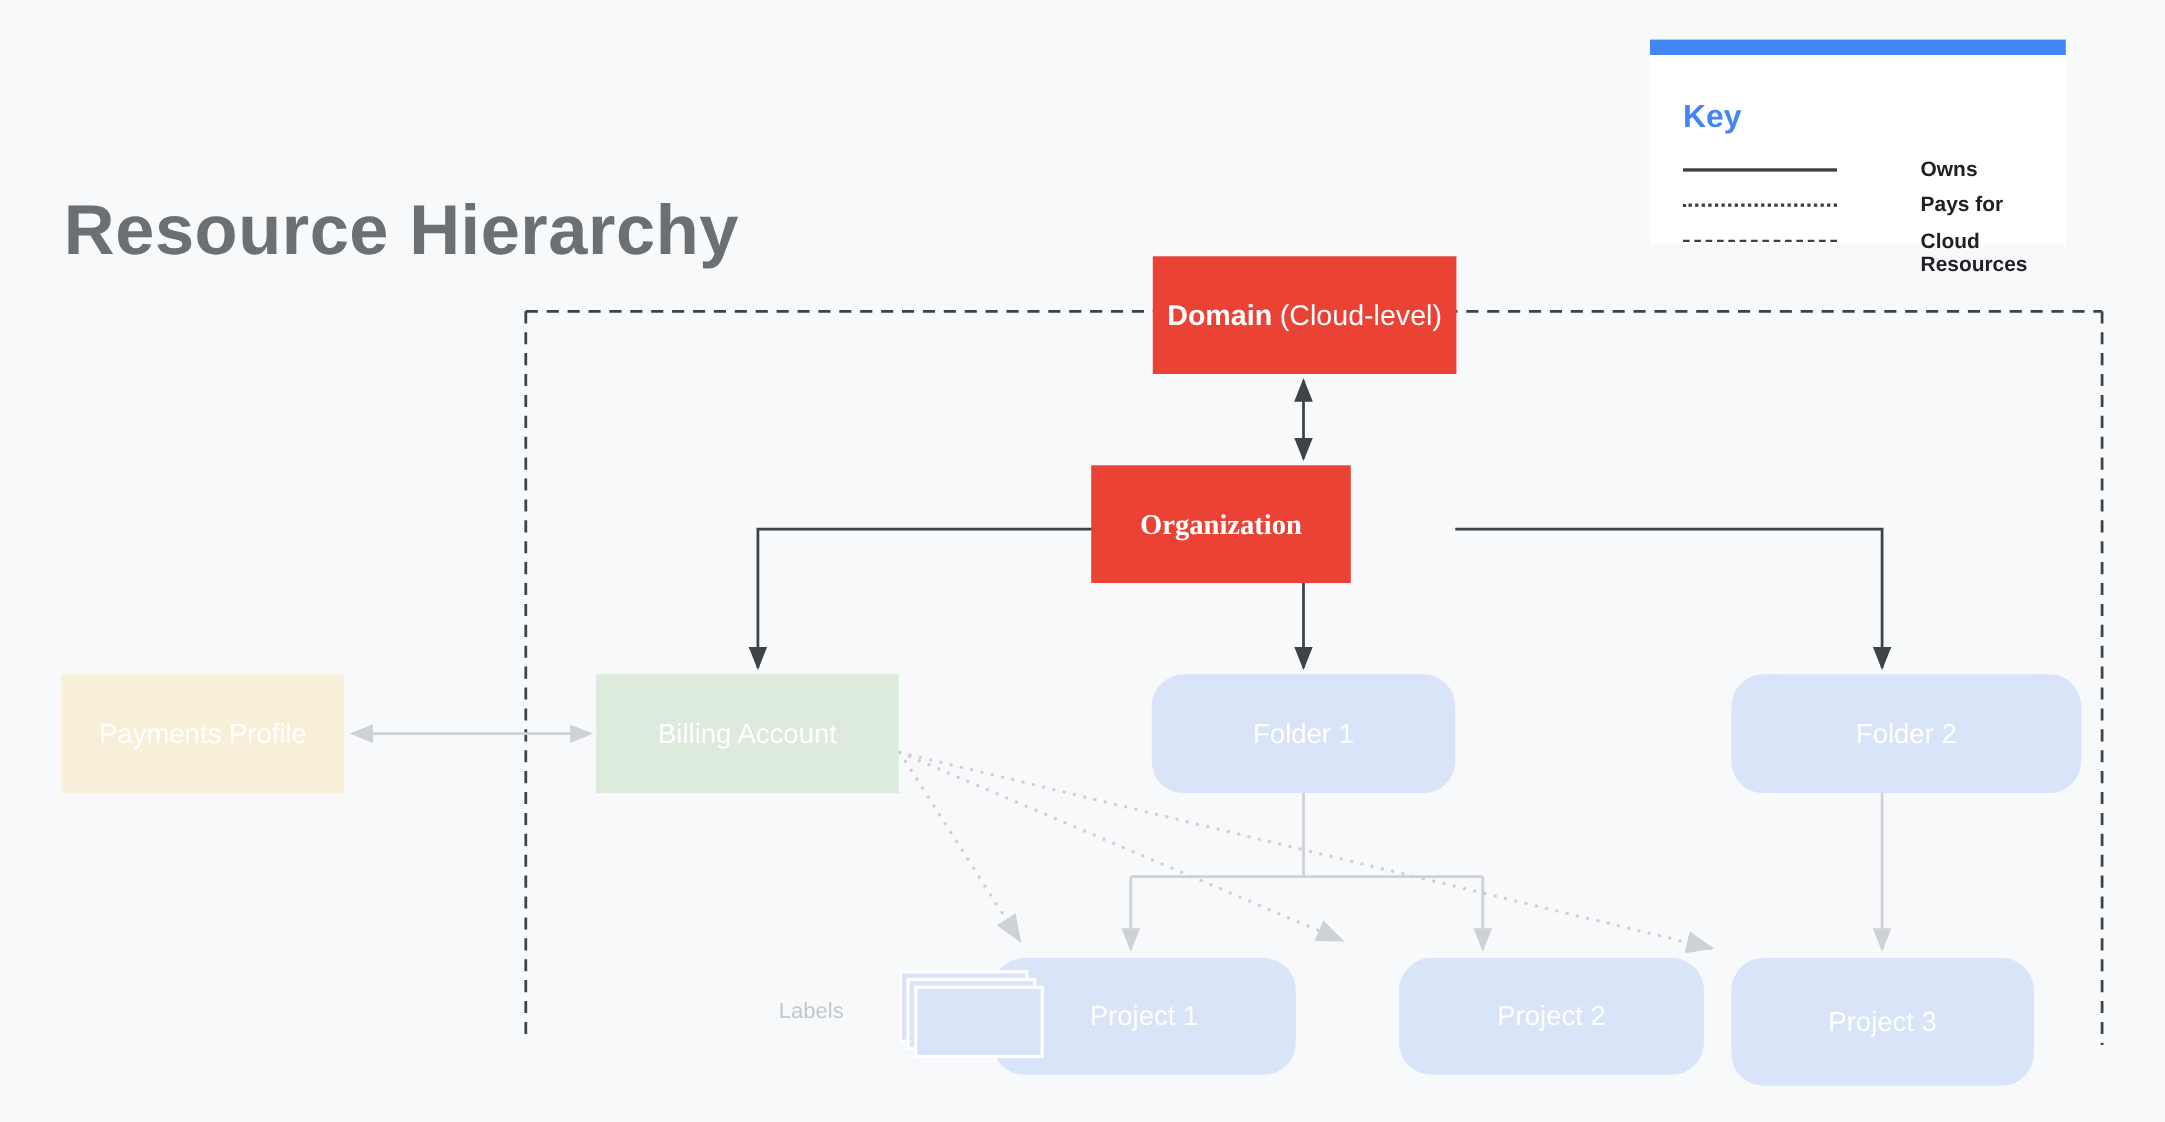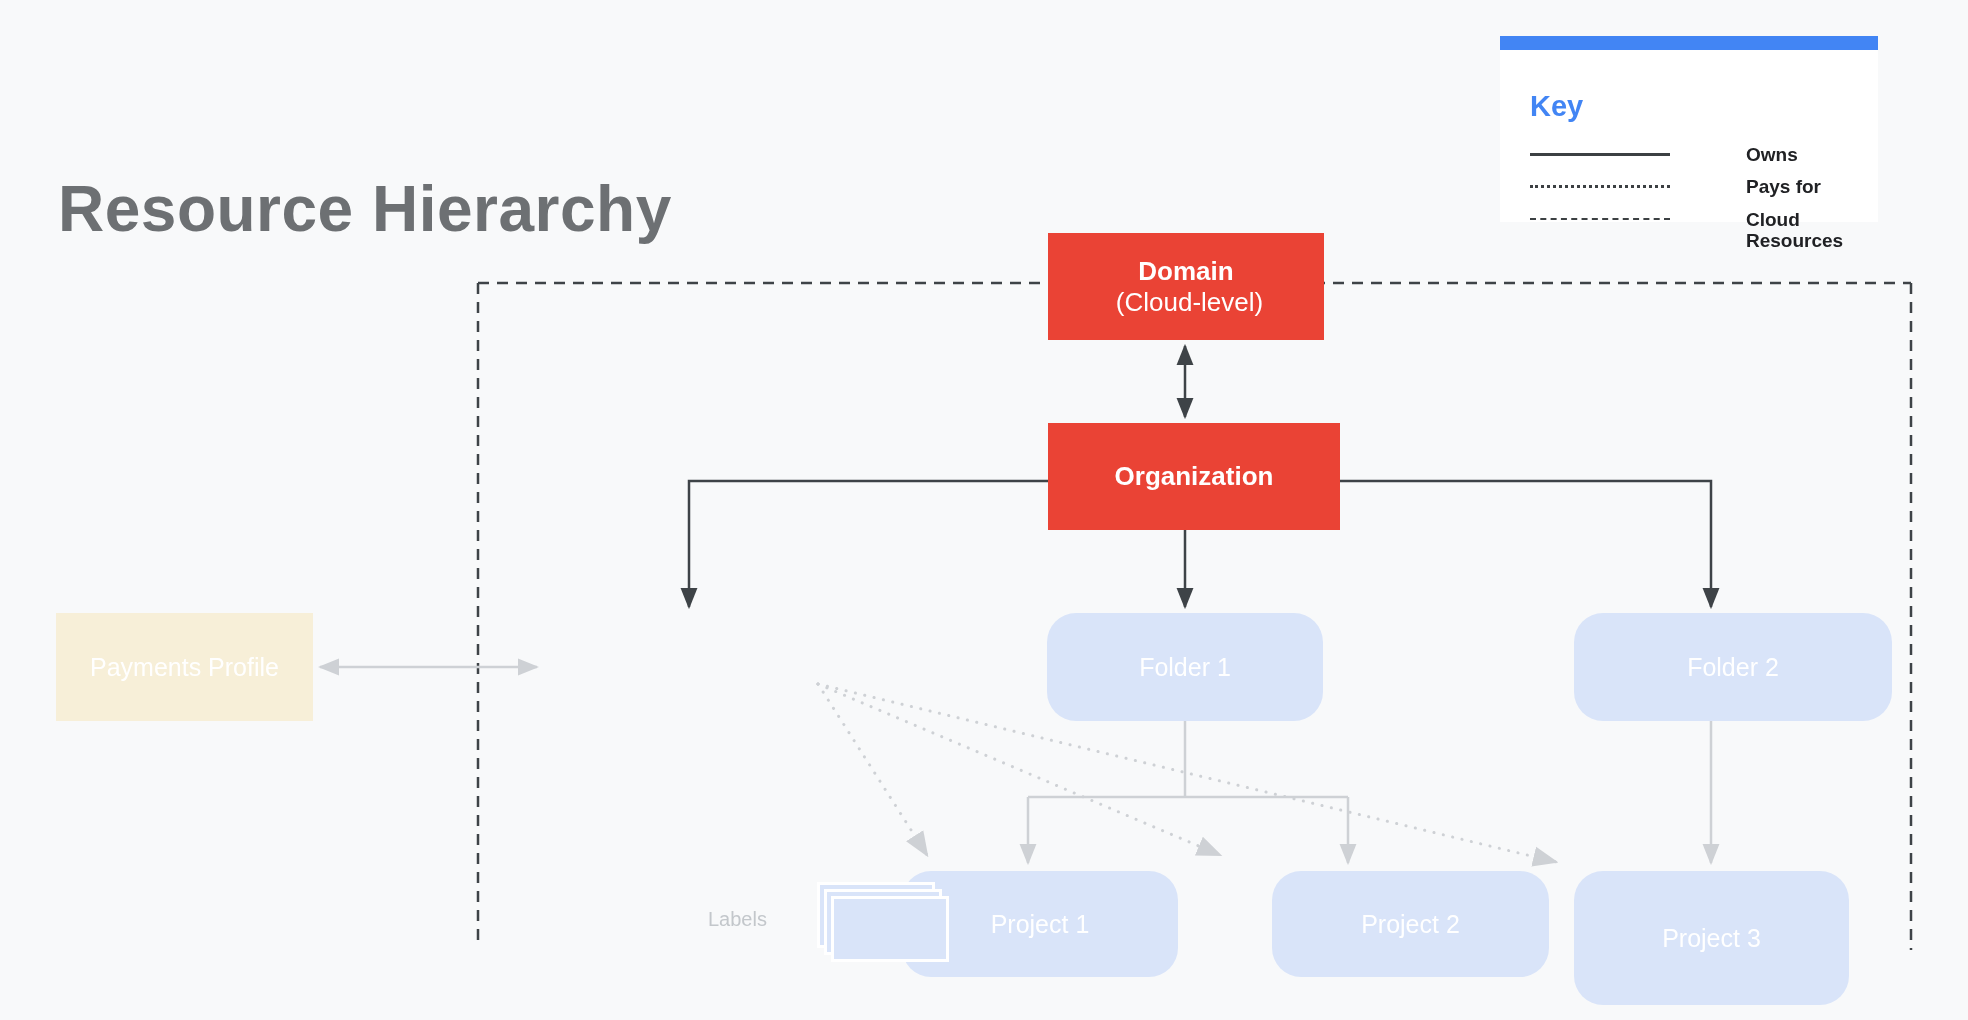--- a/index.html
+++ b/index.html
@@ -22,35 +22,35 @@
   .sample.dotted{border-top-style:dotted;border-top-width:3px;}
   .sample.dashed{border-top-style:dashed;border-top-width:2px;}
   .key-label{font-size:19px;font-weight:700;color:#202124;line-height:1.12;width:130px;margin-left:32px;}
   
   .connectors{position:absolute;left:0;top:0;width:1968px;height:1020px;}
   
   .node{
     position:absolute;display:flex;align-items:center;justify-content:center;
     color:#ffffff;font-size:25px;font-weight:400;white-space:nowrap;text-align:center;
   }
-  .node.red{background:#ea4335;font-size:26px;flex-direction:column;}
+  .node.red{background:#ea4335;font-size:26px;}
   .node.red .bold{font-weight:700;}
   .node.red .rest{font-weight:400;margin-left:7px;}
   .node.green{background:#dcebdc;}
   .node.cream{background:#f7efd8;}
   .node.blue{background:#d9e4f9;border-radius:29px;}
   .n-domain{left:1048px;top:233px;width:276px;height:107px;}
-  .n-organization{left:1048px;top:423px;width:292px;height:107px;}
+  .n-organization{left:992px;top:423px;width:236px;height:107px;font-family:Liberation Serif, serif;}
   .n-payments{left:56px;top:613px;width:257px;height:108px;}
   .n-billing{left:542px;top:613px;width:275px;height:108px;}
   .n-folder1{left:1047px;top:613px;width:276px;height:108px;}
   .n-folder2{left:1574px;top:613px;width:318px;height:108px;}
   .n-project1{left:902px;top:871px;width:276px;height:106px;}
   .n-project2{left:1239px;top:871px;width:277px;height:106px;margin-left:33px;}
-  .n-project3{left:1574px;top:871px;width:275px;height:134px;}
+  .n-project3{left:1574px;top:871px;width:275px;height:116px;}
   
   .labels-caption{position:absolute;left:708px;top:908px;font-size:20px;color:#c3c7cb;}
   .card{position:absolute;width:112px;height:60px;background:#d9e4f9;border:3px solid #ffffff;}
   .card.c1{left:817px;top:882px;}
   .card.c2{left:824px;top:889px;}
   .card.c3{left:831px;top:896px;}
 </style>
 </head>
 <body>
 
@@ -111,20 +111,23 @@
   <div class="node red n-domain">
     <span class="bold">Domain</span>
     <span class="rest">(Cloud-level)</span>
   </div>
   <div class="node red n-organization">
     <span class="bold">Organization</span>
   </div>
   <div class="node cream n-payments">
     <span>Payments Profile</span>
   </div>
+  <div class="node green n-billing">
+    <span>Billing Account</span>
+  </div>
   <div class="node blue n-folder1">
     <span>Folder 1</span>
   </div>
   <div class="node blue n-folder2">
     <span>Folder 2</span>
   </div>
   <div class="node blue n-project1">
     <span>Project 1</span>
   </div>
   <div class="node blue n-project2">

